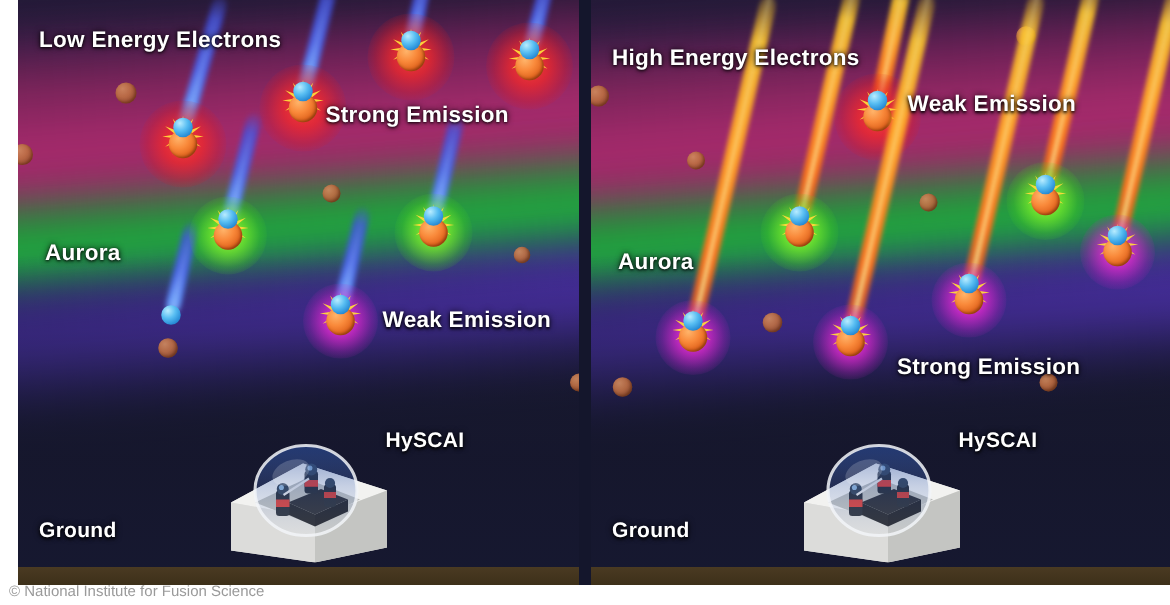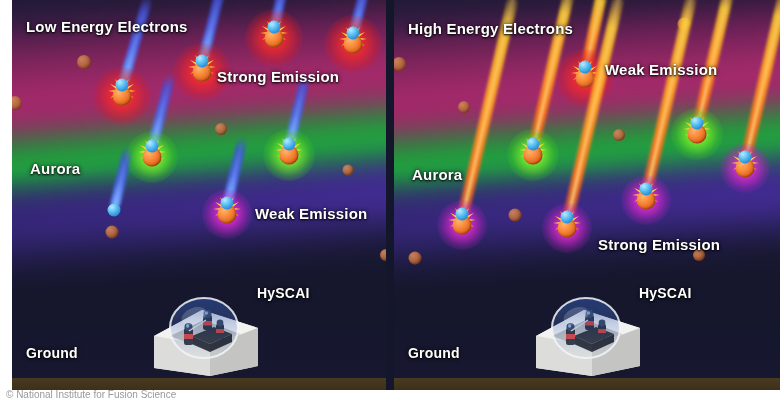--- a/index.html
+++ b/index.html
@@ -468,21 +468,21 @@
     <defs>
       <linearGradient id="domeg" x1="0" y1="0" x2="0" y2="1">
         <stop offset="0%" stop-color="#2c4f9e" stop-opacity="0.62"></stop>
         <stop offset="45%" stop-color="#4a6fc0" stop-opacity="0.26"></stop>
         <stop offset="100%" stop-color="#dfe6f2" stop-opacity="0.16"></stop>
       </linearGradient>
     </defs>
     <ellipse cx="64" cy="44" rx="34" ry="30" fill="url(#domeg)" stroke="#f2f4f8" stroke-width="2.1" stroke-opacity="0.85"></ellipse>
     <ellipse cx="54" cy="32" rx="13" ry="8" fill="#ffffff" opacity="0.18" transform="rotate(-22 54 32)"></ellipse>
   </svg></div>
-      <div class="label lg" style="left: 14px; top: 20px;">High Energy Electrons</div>
+      <div class="label lg" style="left: 14px; top: 30px;">High Energy Electrons</div>
       <div class="label lg" style="left: 211px; top: 61px;">Weak Emission</div>
       <div class="label lg" style="left: 18px; top: 166px;">Aurora</div>
       <div class="label lg" style="left: 204px; top: 236px;">Strong Emission</div>
       <div class="label md" style="left: 245px; top: 285px;">HySCAI</div>
       <div class="label md" style="left: 14px; top: 345px;">Ground</div>
     </div>
 
   <div class="footer">
     <span class="credit">© National Institute for Fusion Science</span>
   </div>

